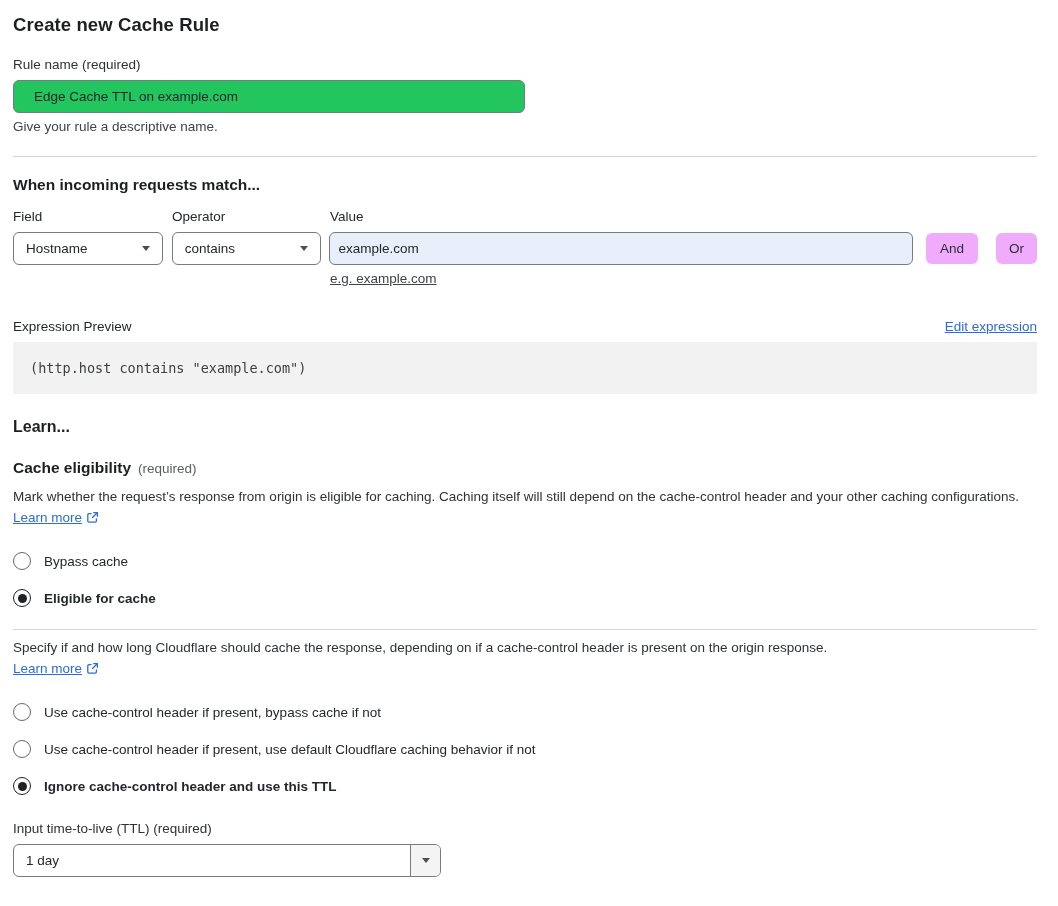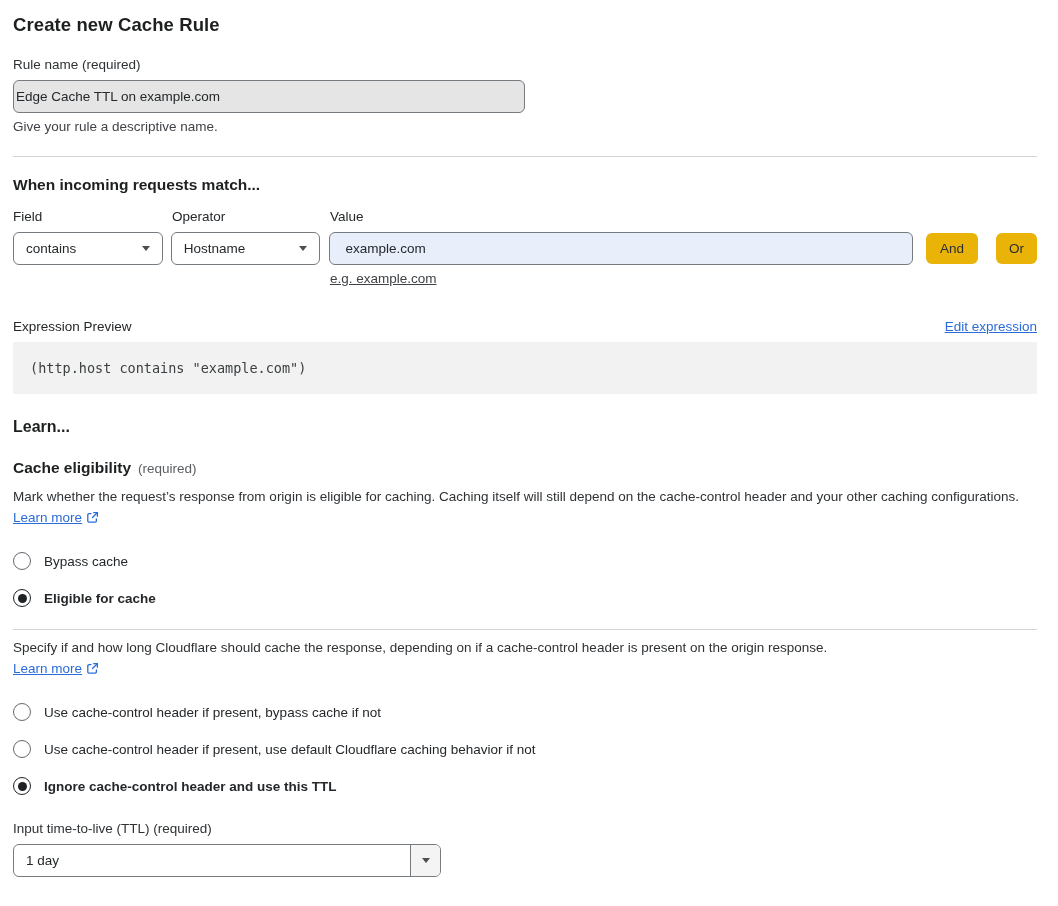--- a/index.html
+++ b/index.html
@@ -11,22 +11,22 @@
     overflow:hidden;
   }
   .page { padding:14px 21px 0 13px; }
 
   h1.page-title { font-size:18.5px; font-weight:700; color:#1d1f20; margin-top:0; letter-spacing:.1px; }
 
   .field-label { font-size:13.5px; color:#2e3235; margin-top:21px; }
   .text-input {
     margin-top:8px; width:512px; height:33px;
     border:1px solid #767b80; border-radius:6px;
-    padding:0 2px; font-size:13.5px; color:#24282b;
-    font-family:"Liberation Sans", sans-serif; background:#e5e5e5; outline:none;
+    padding:0 20px; font-size:13.5px; color:#24282b;
+    font-family:"Liberation Sans", sans-serif; background:#22c55e; outline:none;
   }
   .help-text { margin-top:6px; font-size:13.5px; color:#3f4347; }
 
   hr.divider { border:none; border-top:1px solid #d4d4d4; margin:22px 0 0 0; }
 
   h2.section-heading { font-size:15.5px; font-weight:700; color:#1d1f20; margin-top:19px; }
 
   .match-labels { display:flex; margin-top:15px; }
   .match-labels .col-field { width:159px; }
   .match-labels .col-op { width:158px; }
@@ -34,25 +34,25 @@
   .select-box {
     height:33px; border:1px solid #767b80; border-radius:6px; background:#fff;
     display:flex; align-items:center; justify-content:space-between;
     padding:0 12px; cursor:pointer; font-size:13.5px; color:#24282b;
   }
   .select-field { width:150px; margin-right:9px; }
   .select-op { width:150px; margin-right:8px; }
   .caret { width:0; height:0; border-left:4.5px solid transparent; border-right:4.5px solid transparent; border-top:5.5px solid #4a4f54; }
   .value-input {
     width:585px; height:33px; border:1px solid #767b80; border-radius:6px;
-    background:#e9eefb; padding:0 15px; font-size:13.5px; color:#24282b;
+    background:#e9eefb; padding:0 8px; font-size:13.5px; color:#24282b;
     font-family:"Liberation Sans", sans-serif; outline:none;
   }
   .btn-gray {
-    height:31px; border:none; border-radius:6px; background:#eab308;
+    height:31px; border:none; border-radius:6px; background:#f0abfc;
     color:#2c2f33; font-size:13.5px; font-family:"Liberation Sans", sans-serif;
     cursor:pointer; padding:0 14px;
   }
   .btn-and { margin-left:13px; }
   .btn-or { margin-left:18px; padding:0 13px; }
   .value-help { margin-top:6px; margin-left:317px; font-size:13.5px; color:#3f4347;text-decoration:underline; }
 
   .expr-row { display:flex; justify-content:space-between; align-items:flex-start; margin-top:33px; }
   a.link { color:#2b6cd9; text-decoration:underline; cursor:pointer; }
   .code-box {
@@ -113,26 +113,26 @@
 
   <h2 class="section-heading">When incoming requests match...</h2>
 
   <div class="match-labels">
     <div class="col-field">Field</div>
     <div class="col-op">Operator</div>
     <div>Value</div>
   </div>
 
   <div class="match-row">
+    <div class="select-box select-field">
+      <span>Hostname</span>
+      <span class="caret"></span>
+    </div>
     <div class="select-box select-op">
       <span>contains</span>
-      <span class="caret"></span>
-    </div>
-    <div class="select-box select-field">
-      <span>Hostname</span>
       <span class="caret"></span>
     </div>
     <input class="value-input" type="text" value="example.com" style="">
     <button class="btn-gray btn-and">And</button>
     <button class="btn-gray btn-or">Or</button>
   </div>
   <div class="value-help">e.g. example.com</div>
 
   <div class="expr-row">
     <div>Expression Preview</div>

